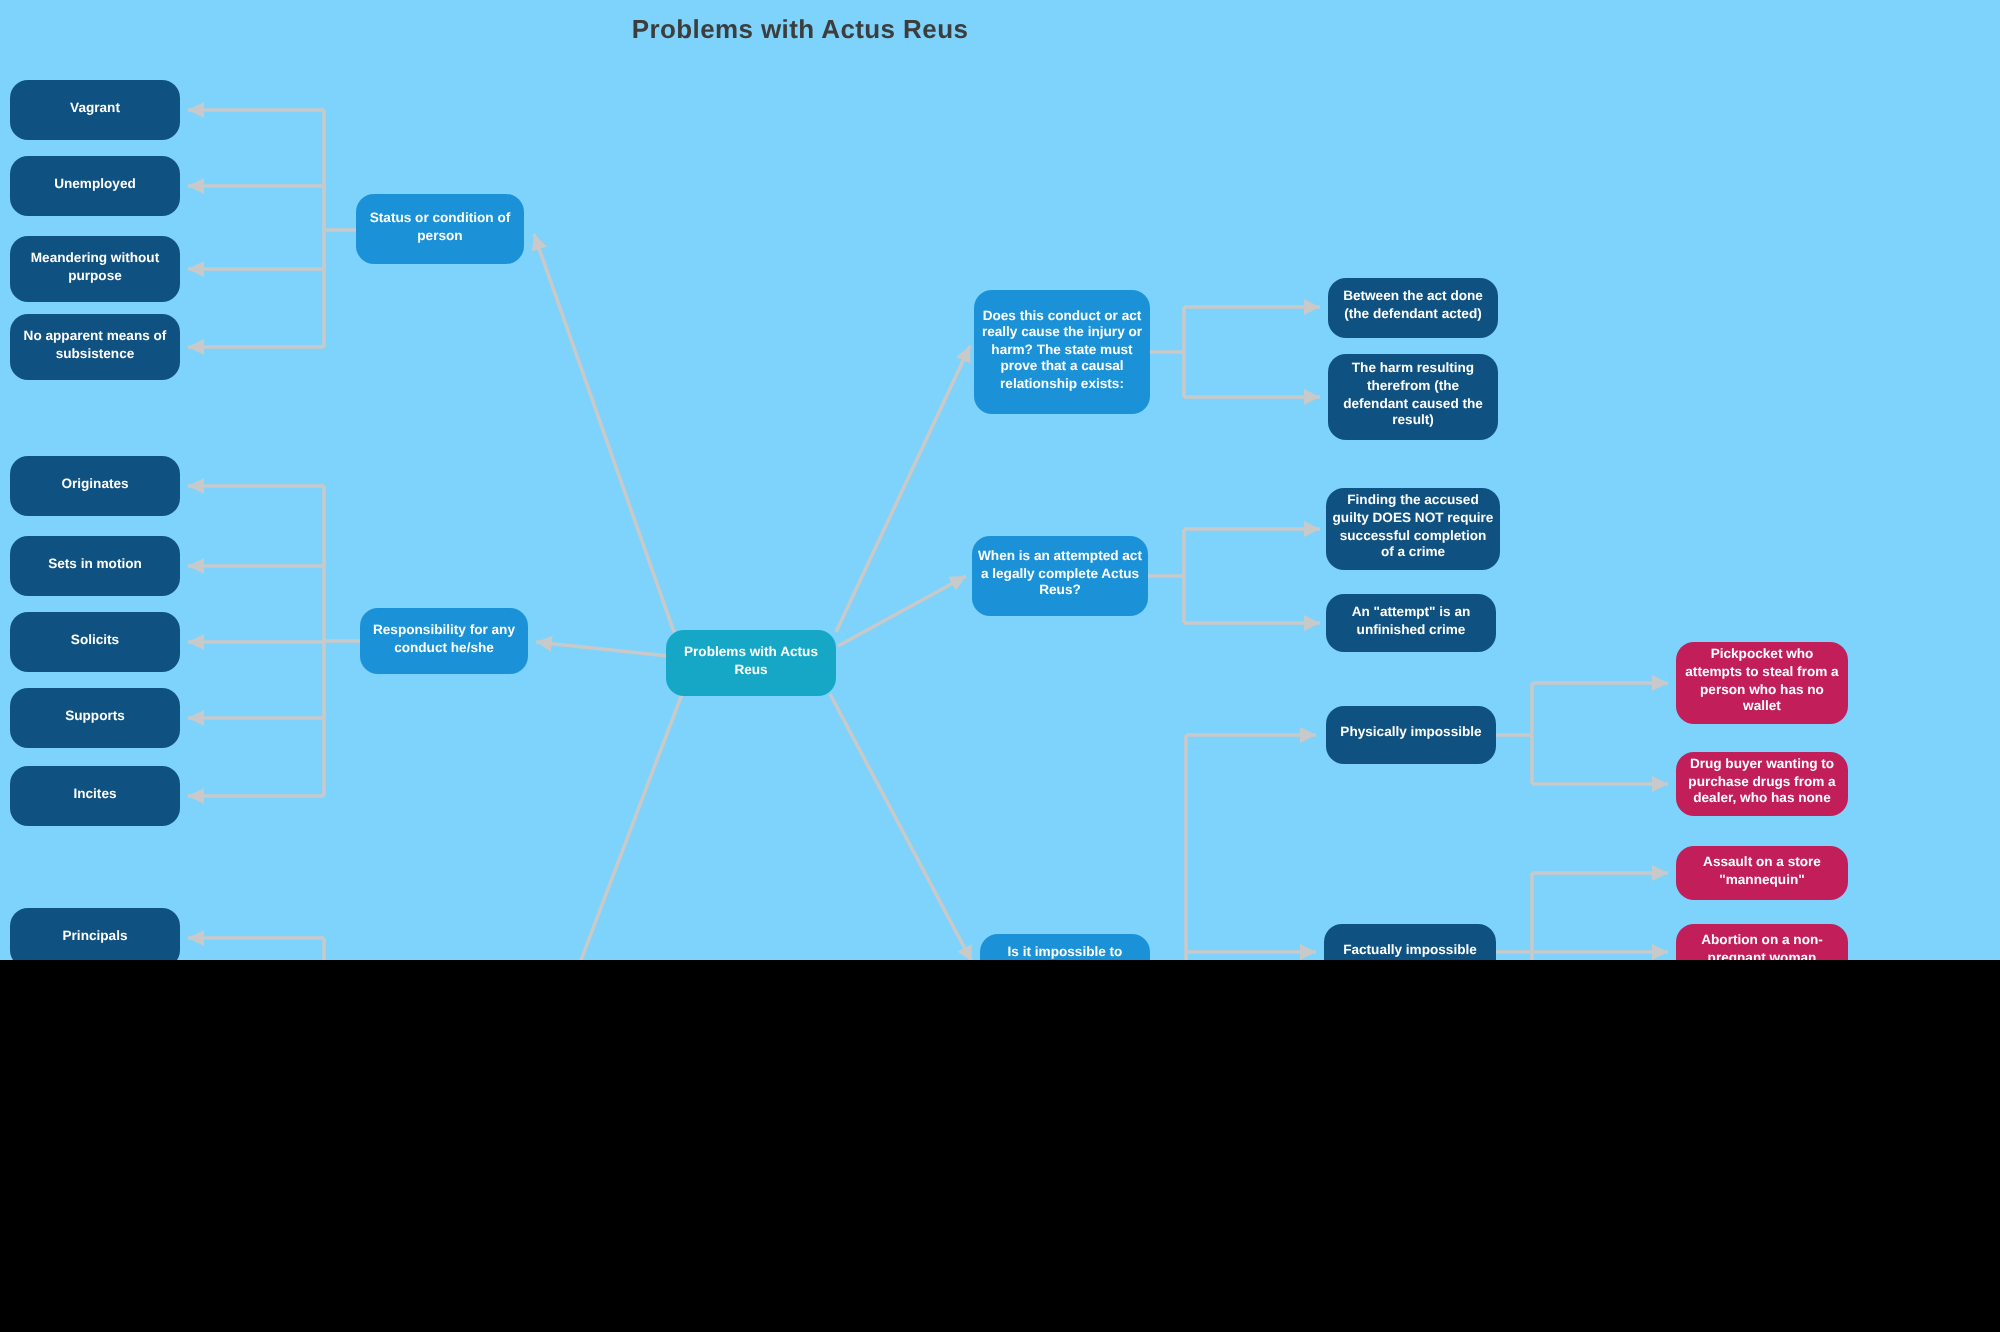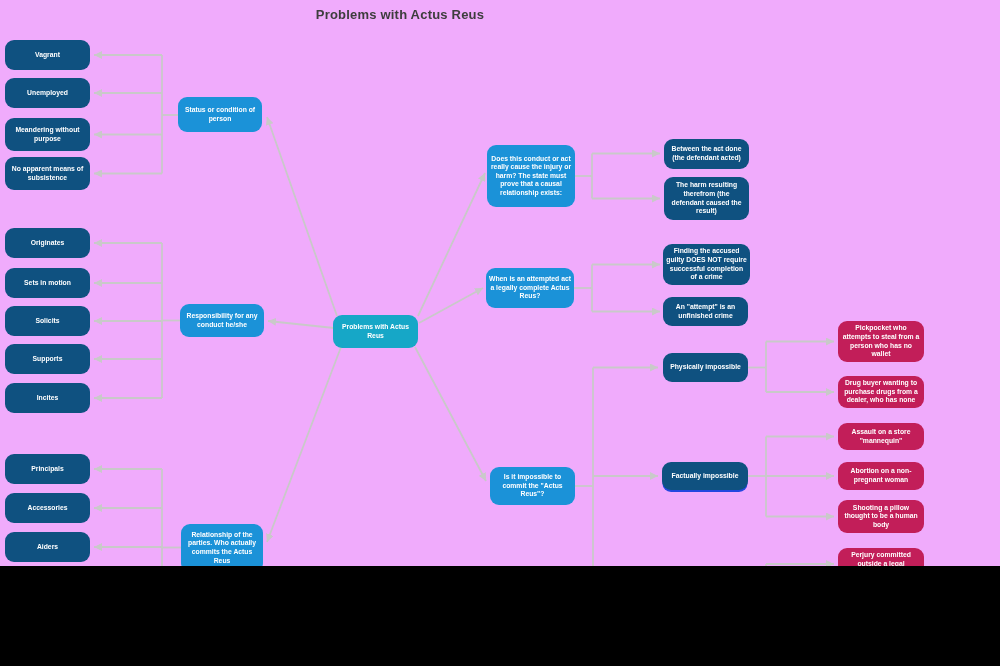--- a/index.html
+++ b/index.html
@@ -1,17 +1,17 @@
 <!DOCTYPE html>
 <html><head>
 <meta charset="utf-8">
 <style>
   html,body{margin:0;padding:0;background:#000;}
   #canvas{
-    position:relative;width:1000px;height:566px;background:#f0abfc;overflow:hidden;
+    position:relative;width:1000px;height:480px;background:#7dd3fc;overflow:hidden;
     font-family:"Liberation Sans",sans-serif;
   }
   .title{
     position:absolute;left:0;top:7px;width:800px;text-align:center;
     color:#3d3d3d;font-size:13px;font-weight:bold;letter-spacing:.2px;
   }
   svg.wires{position:absolute;left:0;top:0;}
   .node{
     position:absolute;box-sizing:border-box;border-radius:9px;
     color:#fff;font-weight:bold;font-size:6.8px;line-height:8.6px;

